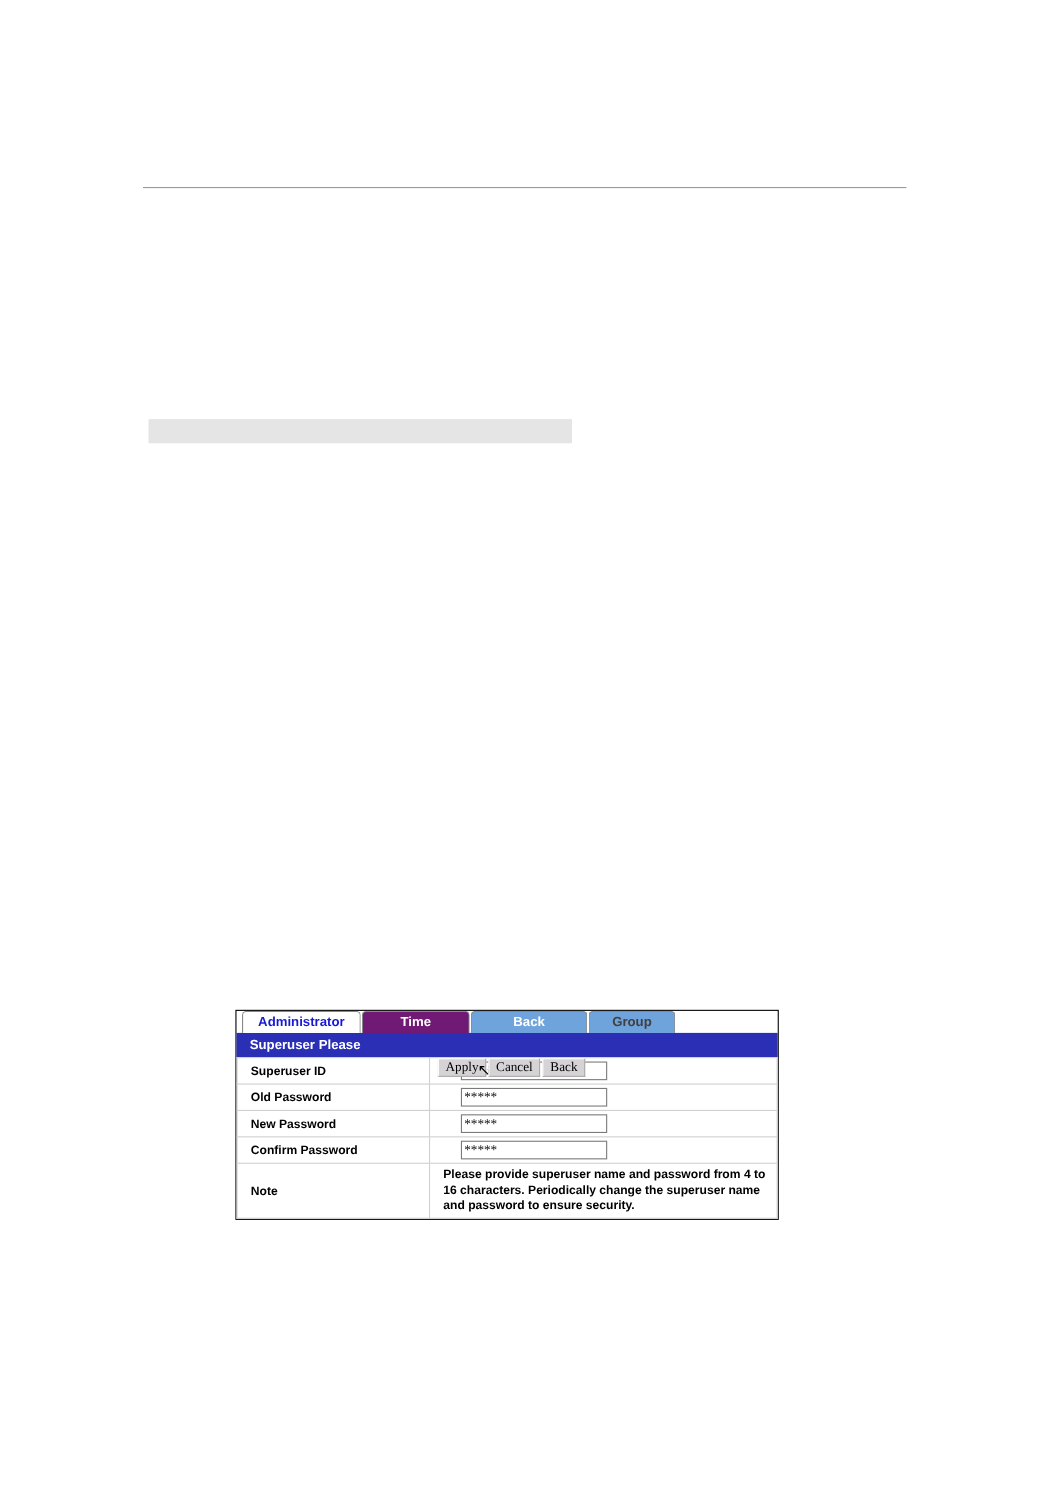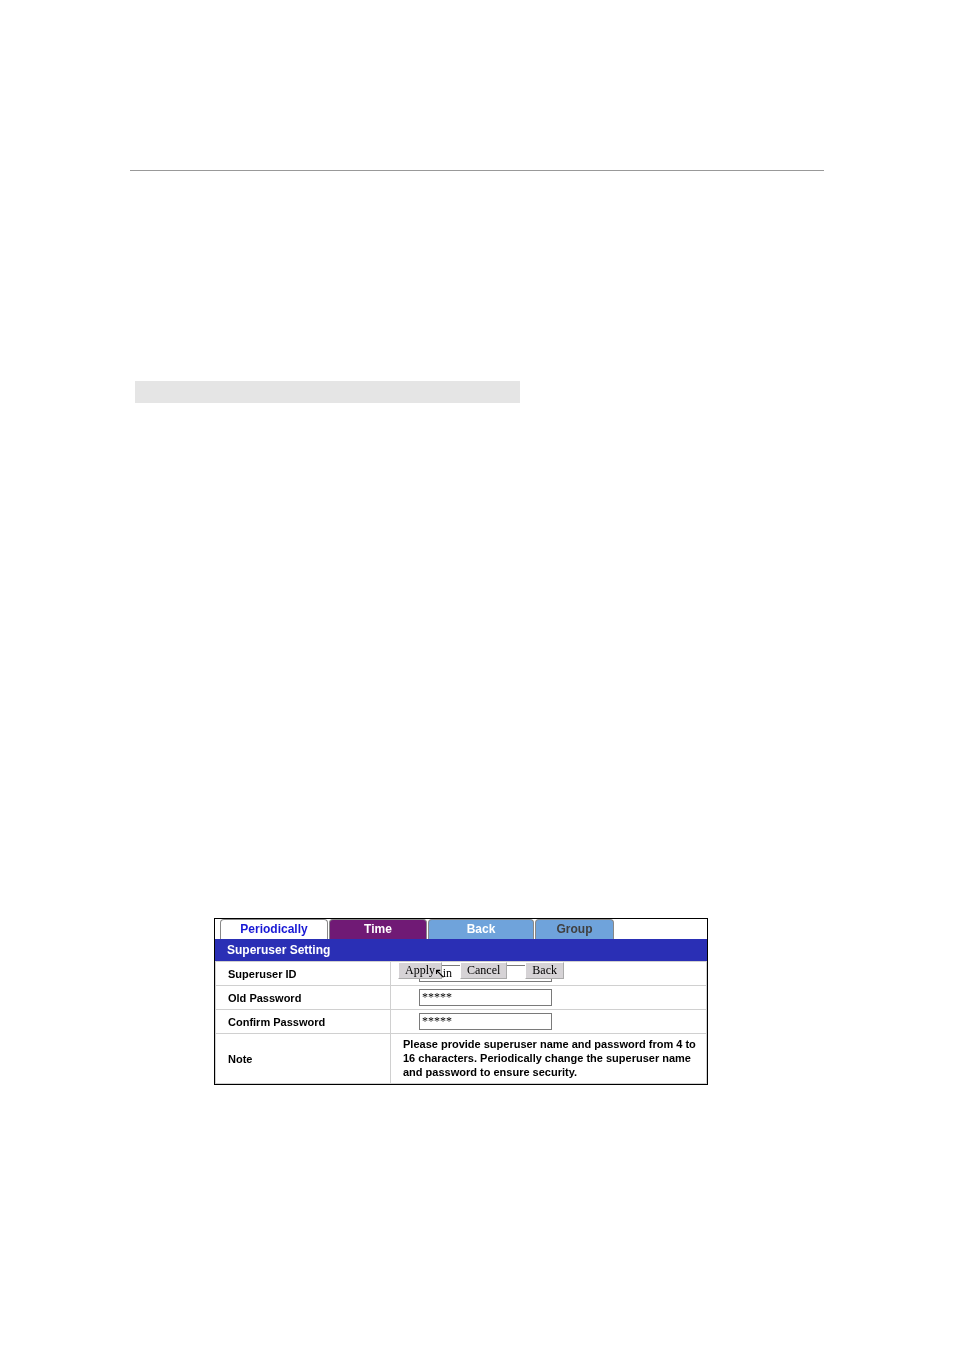--- a/index.html
+++ b/index.html
@@ -62,21 +62,21 @@
     }
     .section-label {
       color: #fff;
       font-size: 12px;
       font-weight: bold;
       padding-left: 12px;
       flex: 0 0 168px;
     }
     .section-actions {
       display: flex;
-      gap: 18px;
+      gap: 2px;
       padding-left: 3px;
       margin-top: 41px;
     }
     .btn {
       background: #d6d3d6;
       border: 1px outset #fff;
       font-family: "Times New Roman", serif;
       font-size: 12px;
       padding: 0 6px;
       height: 17px;
@@ -130,28 +130,28 @@
   </style>
 </head>
 <body>
 
 <div class="page-rule"></div>
 <div class="gray-bar"></div>
 
 <div class="screenshot-container">
 
   <div class="tabs">
-    <div class="tab tab-admin">Periodically</div>
+    <div class="tab tab-admin">Administrator</div>
     <div class="tab tab-time">Time</div>
     <div class="tab tab-user">Back</div>
     <div class="tab tab-group">Group</div>
   </div>
 
   <div class="section-row">
-    <div class="section-label">Superuser Setting</div>
+    <div class="section-label">Superuser Please</div>
     <div class="section-actions">
       <button class="btn">
         <span>Apply</span>
         <span class="cursor-overlay">↖</span>
       </button>
       <button class="btn">Cancel</button>
       <button class="btn">Back</button>
     </div>
   </div>
 
@@ -163,20 +163,26 @@
         <input class="inp" value="admin" style="">
       </td>
     </tr>
     <tr>
       <td class="label-cell">Old Password</td>
       <td class="value-cell" colspan="2">
         <input class="inp" value="*****" style="">
       </td>
     </tr>
     <tr>
+      <td class="label-cell">New Password</td>
+      <td class="value-cell" colspan="2">
+        <input class="inp" value="*****" style="">
+      </td>
+    </tr>
+    <tr>
       <td class="label-cell">Confirm Password</td>
       <td class="value-cell" colspan="2">
         <input class="inp" value="*****" style="">
       </td>
     </tr>
     <tr>
       <td class="label-cell">Note</td>
       <td class="note-cell" colspan="2">Please provide superuser name and password from 4 to 16 characters. Periodically change the superuser name and password to ensure security.</td>
     </tr>
   </tbody>

